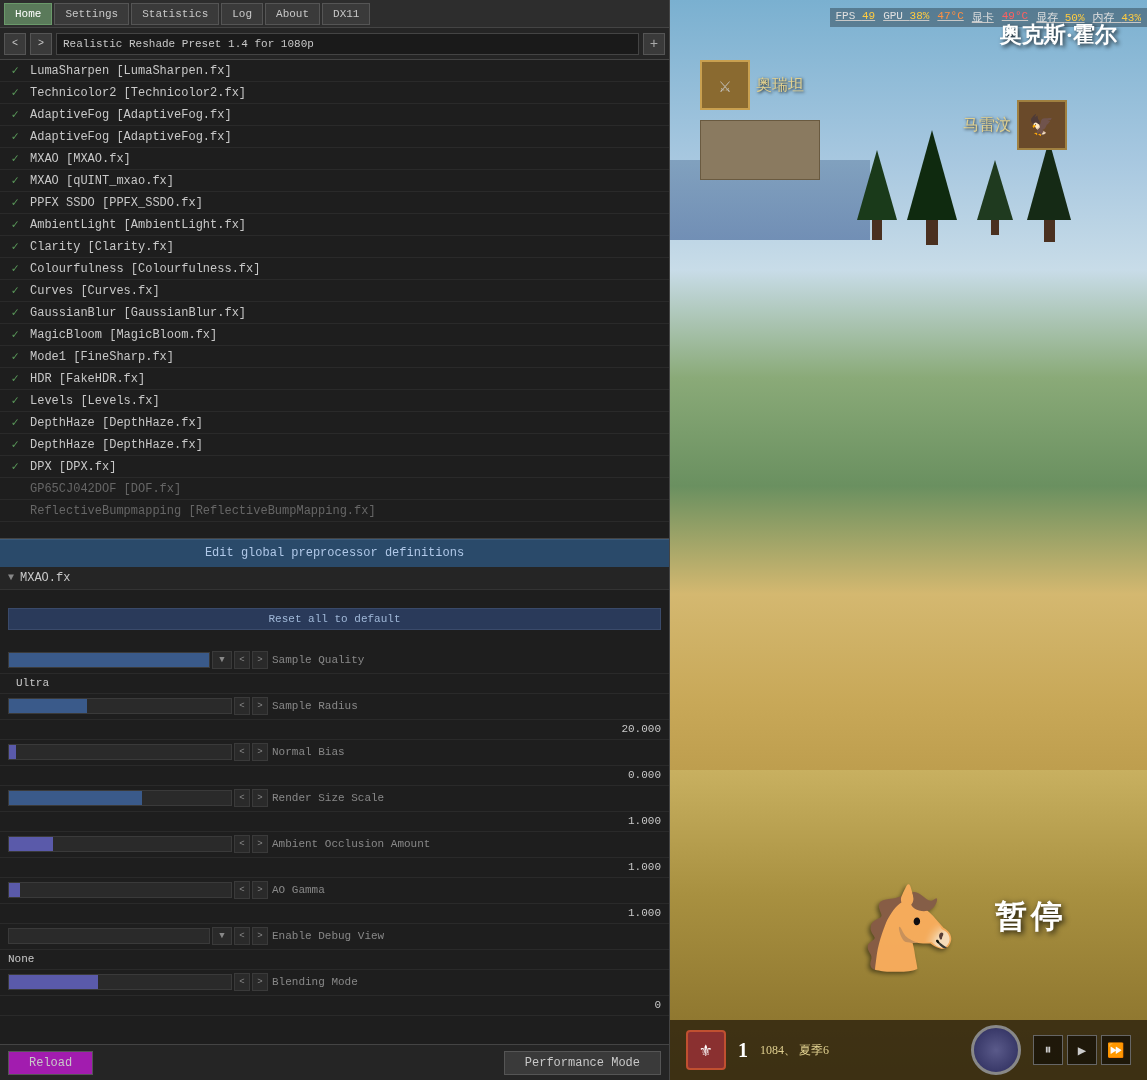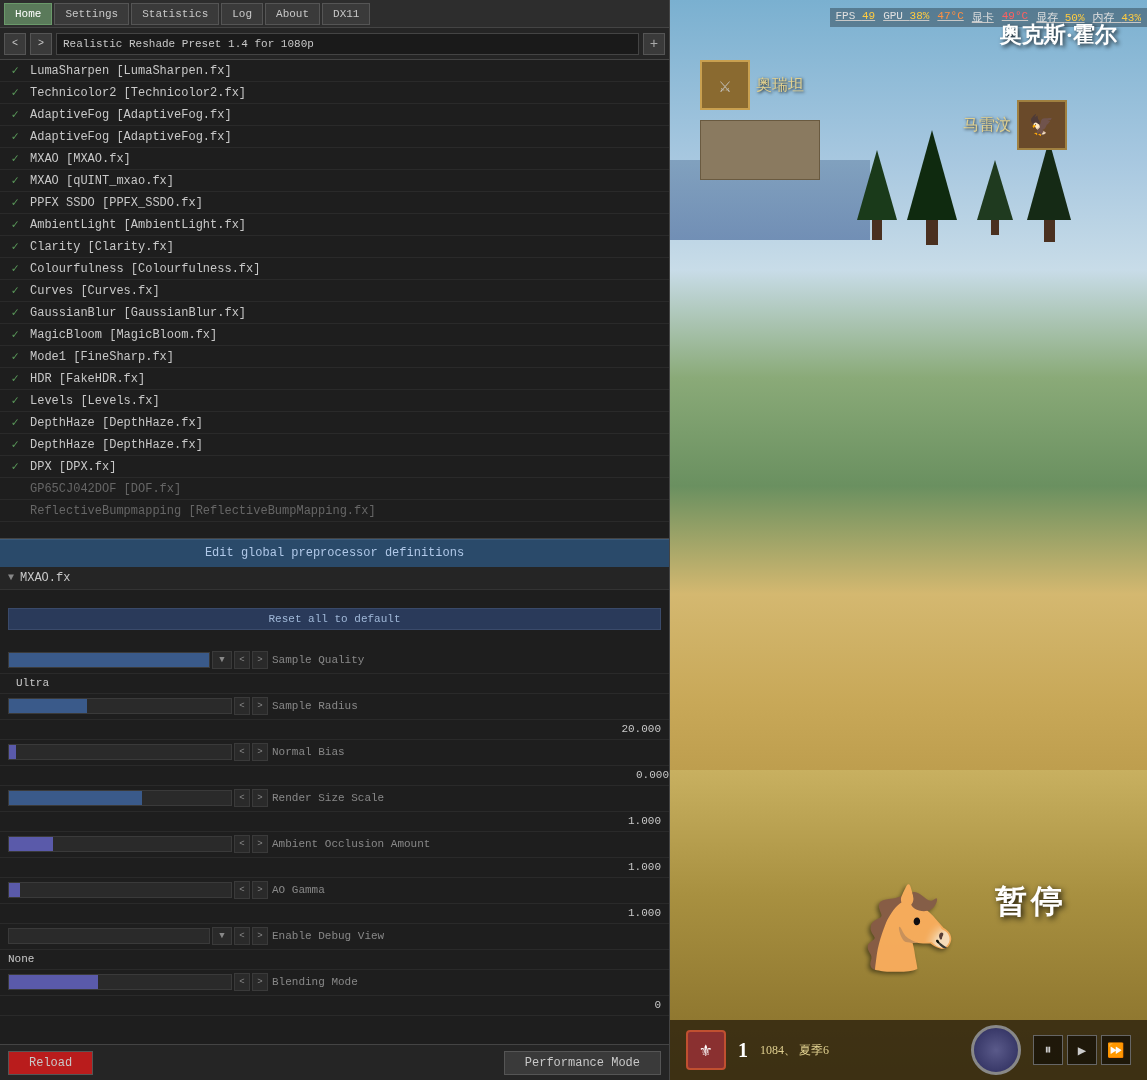--- a/index.html
+++ b/index.html
@@ -299,21 +299,21 @@
       display: flex;
       align-items: center;
       background: #252525;
       height: 36px;
       border-top: 1px solid #444;
       padding: 0 8px;
       gap: 8px;
     }
     .reload-btn {
       padding: 4px 20px;
-      background: #b91c1c;
+      background: #a21caf;
       border: 1px solid #555;
       color: #c8c8c8;
       cursor: pointer;
       font-size: 12px;
       font-family: 'Courier New', monospace;
     }
     .perf-mode-btn {
       padding: 4px 20px;
       background: #3a3a3a;
       border: 1px solid #555;
@@ -466,21 +466,21 @@
       border-color: #a08040;
     }
 
     .ally-portrait .portrait-name {
       text-align: right;
     }
 
     
     .pause-text {
       position: absolute;
-      bottom: 156px;
+      bottom: 141px;
       right: 80px;
       color: #fff;
       font-size: 32px;
       font-weight: bold;
       text-shadow: 2px 2px 6px rgba(0,0,0,0.9);
       font-family: serif;
       letter-spacing: 4px;
     }
 
     
@@ -785,21 +785,21 @@
     <div class="param-row">
       <div class="param-control">
         <div class="param-slider-container">
           <div class="param-slider-fill" style="width:3%; background:#5a5aaa"></div>
         </div>
         <div class="param-arrow-btn">&lt;</div>
         <div class="param-arrow-btn">&gt;</div>
       </div>
       <span class="param-label">Normal Bias</span>
     </div>
-    <div style="padding: 0 0; font-size:11px; color:#c8c8c8; display:flex; align-items:center; height:20px; background:#1e1e1e; border-bottom:1px solid #2a2a2a; justify-content:flex-end;">
+    <div style="padding: 0 8px; font-size:11px; color:#c8c8c8; display:flex; align-items:center; height:20px; background:#1e1e1e; border-bottom:1px solid #2a2a2a; justify-content:flex-end;">
       <span>0.000</span>
     </div>
 
     <div class="param-row">
       <div class="param-control">
         <div class="param-slider-container">
           <div class="param-slider-fill" style="width:60%; background:#3a5a8a"></div>
         </div>
         <div class="param-arrow-btn">&lt;</div>
         <div class="param-arrow-btn">&gt;</div>

